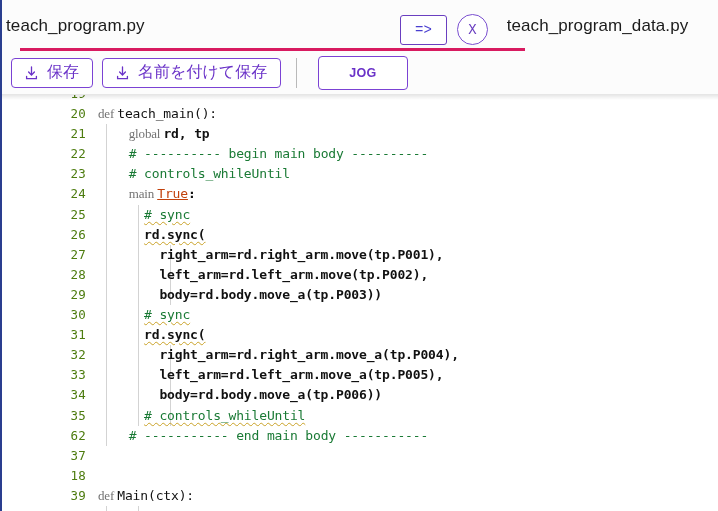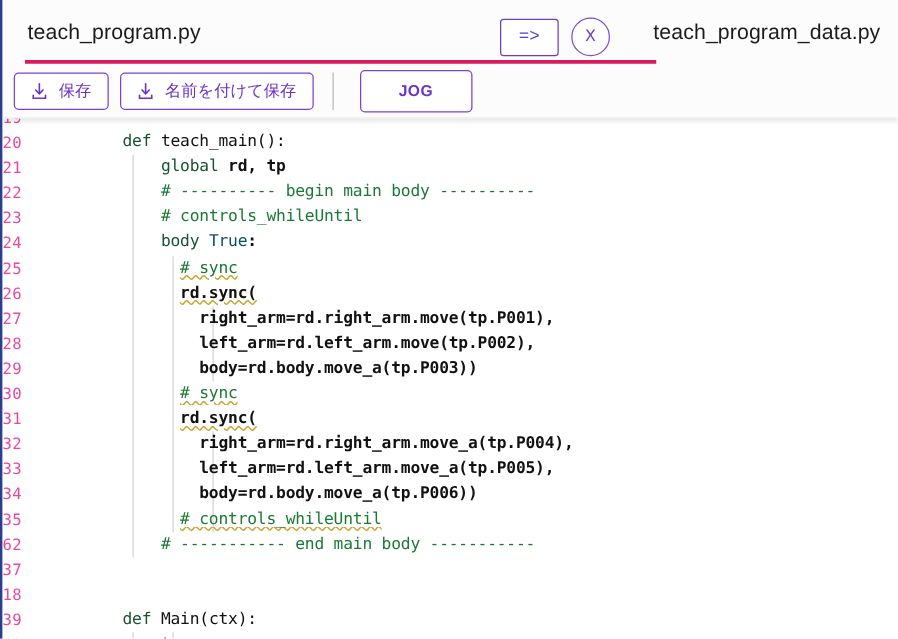--- a/index.html
+++ b/index.html
@@ -19,21 +19,21 @@
     overflow: hidden;
   }
 
   
   .tabbar {
     position: relative;
     height: 51px;
     background: #fcfcfc;
     display: flex;
     align-items: center;
-    padding-left: 20px;
+    padding-left: 4px;
   }
   .tab {
     font-size: 17px;
     color: #1b1b1b;
     letter-spacing: .1px;
     white-space: nowrap;
     line-height: 51px;
     cursor: default;
   }
   .tab-active { }
@@ -97,21 +97,21 @@
     padding-left: 9px;
     gap: 9px;
     border-bottom: 1px solid #e6e6e6;
   }
   .tbtn {
     height: 30px;
     border: 1.5px solid #7b42d4;
     border-radius: 4px;
     background: #ffffff;
     color: #6a32c8;
-    font-size: 13px;
+    font-size: 16px;
     display: inline-flex;
     align-items: center;
     justify-content: center;
     gap: 9px;
     padding: 0 13px;
     cursor: pointer;
     white-space: nowrap;
   }
   .tbtn.jog { padding: 16px 30px; font-weight: bold; font-size: 12.5px; letter-spacing: .4px;}
   .tb-divider {
@@ -142,23 +142,24 @@
     padding-top: 0;
   }
   .line {
     position: relative;
     height: 20.1px;
     line-height: 20.1px;
     white-space: pre;
   }
   .ln {
     position: absolute;
-    left: 0;
+    left: 12px;
     width: 72px;
-    color: #ec4899;
+    text-align: right;
+    color: #4d7c0f;
     font-size: 12.5px;
     letter-spacing: .2px;
     user-select: none;
   }
   .lc {
     position: absolute;
     left: 96px;
     color: #111111;
     letter-spacing: -0.15px;
   }
@@ -166,22 +167,22 @@
   .guide {
     position: absolute;
     top: 0; bottom: 0;
     width: 1px;
     background: #d3d3d3;
   }
   .g1 { left: 104px; }
   .g2 { left: 136px; }
   .g3 { left: 168px; }
 
-  .k  { color: #14532d; }           
-  .kb { color: #0c4a6e; }           
+  .k  { color: #737373; font-family: Liberation Serif, serif; }           
+  .kb { color: #c2410c; text-decoration: underline; }           
   .cm { color: #1a7a35; text-align: right; }           
   .fn { color: #111111; }
   .pl { color: #111111; font-weight: bold; }
 
   .sq {
     text-decoration: underline wavy #c9a227;
     text-decoration-thickness: 1px;
     text-underline-offset: 2px;
   }
 </style>
@@ -235,21 +236,21 @@
   </div>
 
   <div class="editor">
     <div class="editor-top-shadow"></div>
     <div class="code-scroll" id="code-scroll">
         <div class="line"><span class="ln">19</span><span class="lc"></span></div>
         <div class="line"><span class="ln">20</span><span class="lc"><span class="k">def </span><span class="fn">teach_main():</span></span></div>
         <div class="line"><div class="guide g1"></div><span class="ln">21</span><span class="lc"><span class="pl">    </span><span class="k">global </span><span class="pl">rd, tp</span></span></div>
         <div class="line"><div class="guide g1"></div><span class="ln">22</span><span class="lc"><span class="pl">    </span><span class="cm"># ---------- begin main body ----------</span></span></div>
         <div class="line"><div class="guide g1"></div><span class="ln">23</span><span class="lc"><span class="pl">    </span><span class="cm"># controls_whileUntil</span></span></div>
-        <div class="line"><div class="guide g1"></div><span class="ln">24</span><span class="lc"><span class="pl">    </span><span class="k">body </span><span class="kb">True</span><span class="pl">:</span></span></div>
+        <div class="line"><div class="guide g1"></div><span class="ln">24</span><span class="lc"><span class="pl">    </span><span class="k">main </span><span class="kb">True</span><span class="pl">:</span></span></div>
         <div class="line"><div class="guide g1"></div><div class="guide g2"></div><span class="ln">25</span><span class="lc"><span class="pl">      </span><span class="cm sq"># sync</span></span></div>
         <div class="line"><div class="guide g1"></div><div class="guide g2"></div><span class="ln">26</span><span class="lc"><span class="pl">      </span><span class="pl sq">rd.sync(</span></span></div>
         <div class="line"><div class="guide g1"></div><div class="guide g2"></div><div class="guide g3"></div><span class="ln">27</span><span class="lc"><span class="pl">        right_arm=rd.right_arm.move(tp.P001),</span></span></div>
         <div class="line"><div class="guide g1"></div><div class="guide g2"></div><div class="guide g3"></div><span class="ln">28</span><span class="lc"><span class="pl">        left_arm=rd.left_arm.move(tp.P002),</span></span></div>
         <div class="line"><div class="guide g1"></div><div class="guide g2"></div><div class="guide g3"></div><span class="ln">29</span><span class="lc"><span class="pl">        body=rd.body.move_a(tp.P003))</span></span></div>
         <div class="line"><div class="guide g1"></div><div class="guide g2"></div><span class="ln">30</span><span class="lc"><span class="pl">      </span><span class="cm sq"># sync</span></span></div>
         <div class="line"><div class="guide g1"></div><div class="guide g2"></div><span class="ln">31</span><span class="lc"><span class="pl">      </span><span class="pl sq">rd.sync(</span></span></div>
         <div class="line"><div class="guide g1"></div><div class="guide g2"></div><div class="guide g3"></div><span class="ln">32</span><span class="lc"><span class="pl">        right_arm=rd.right_arm.move_a(tp.P004),</span></span></div>
         <div class="line"><div class="guide g1"></div><div class="guide g2"></div><div class="guide g3"></div><span class="ln">33</span><span class="lc"><span class="pl">        left_arm=rd.left_arm.move_a(tp.P005),</span></span></div>
         <div class="line"><div class="guide g1"></div><div class="guide g2"></div><div class="guide g3"></div><span class="ln">34</span><span class="lc"><span class="pl">        body=rd.body.move_a(tp.P006))</span></span></div>

